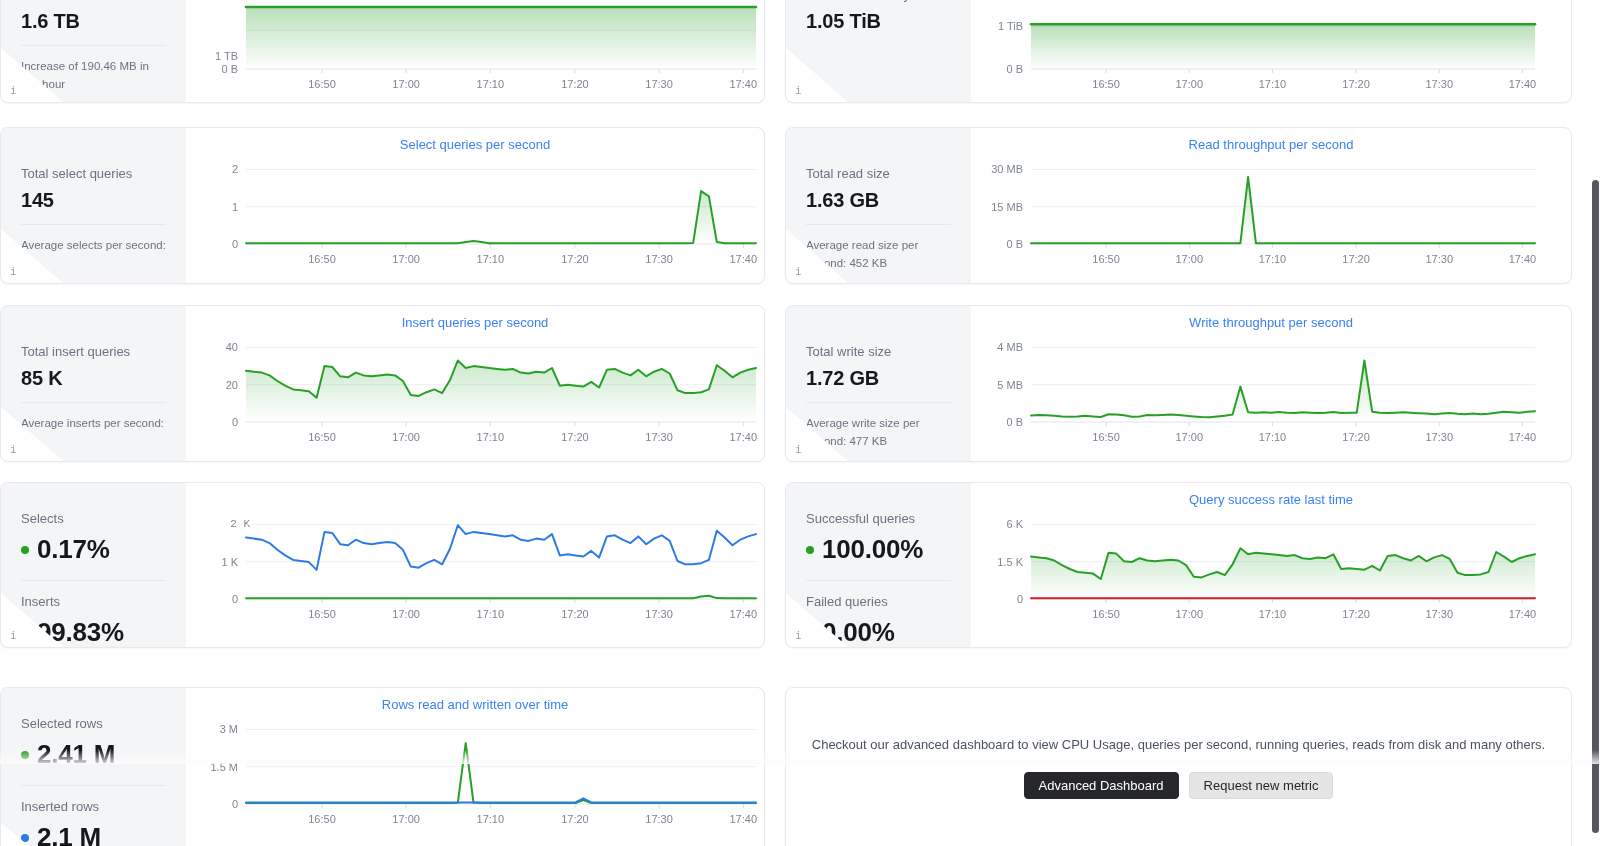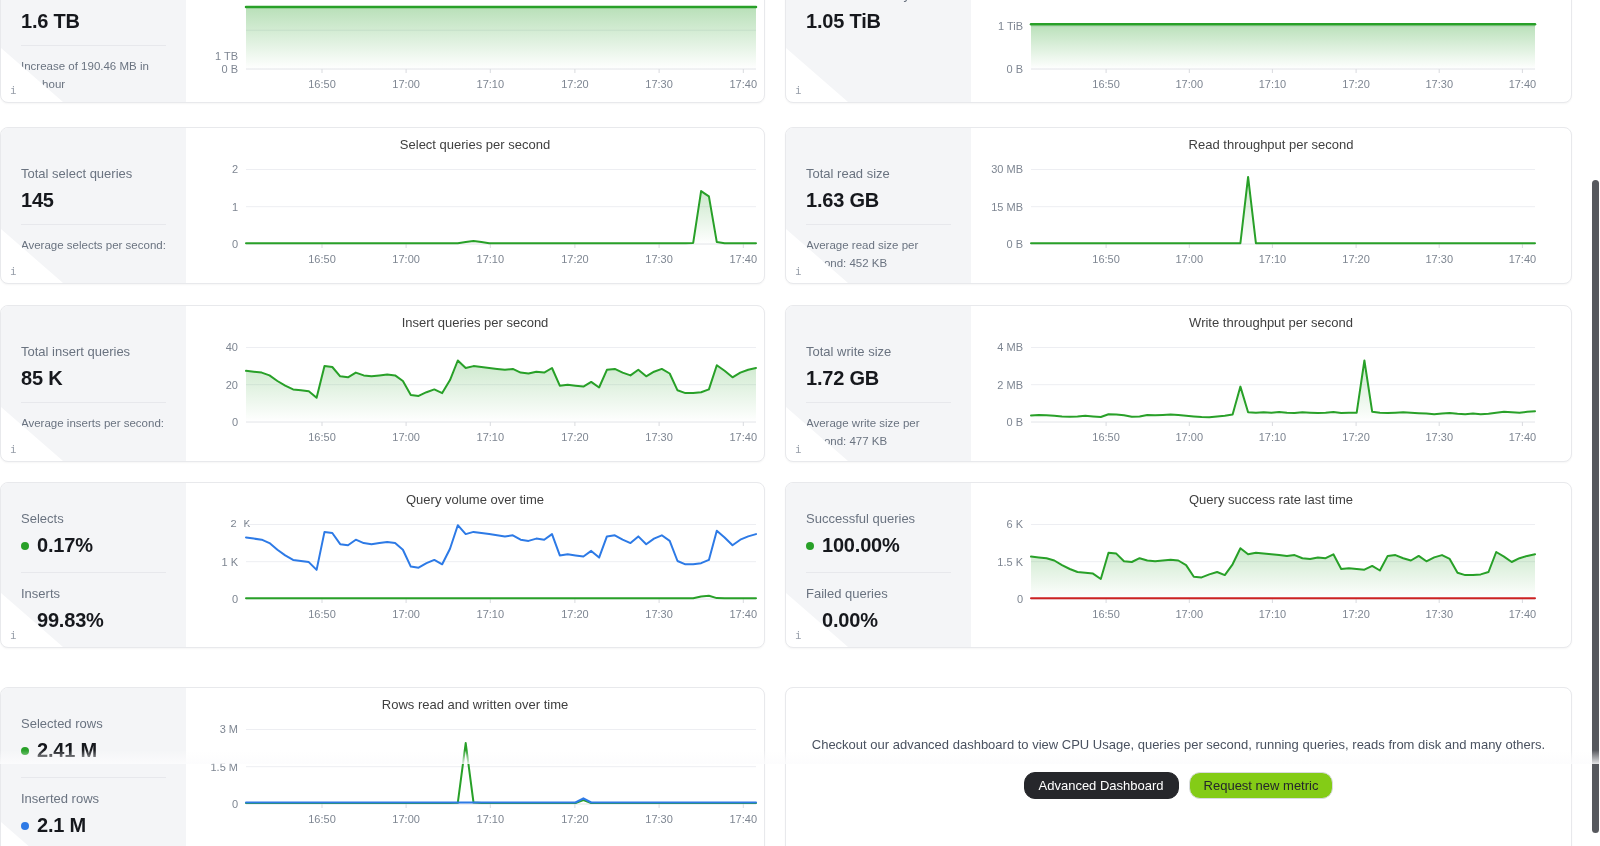--- a/index.html
+++ b/index.html
@@ -13,44 +13,44 @@
   .stat-panel { position:absolute; left:0; top:0; bottom:0; width:185px;
     background:#f4f5f7;
     clip-path: polygon(0 0, 100% 0, 100% 100%, 62px 100%, 0 calc(100% - 54px)); }
   .stat-inner { padding:38px 20px 0 20px; }
   .stat-inner.pt-multi { padding-top:28px; }
   .stat-inner.pt-r1 { padding-top:40px; }
   .stat-label { font-size:13px; color:#6a7380; min-height:15px; line-height:15px; }
   .stat-value-row { display:flex; align-items:center; margin-top:8px; }
   .dot { width:8px; height:8px; border-radius:50%; margin-right:8px; flex:none; }
   .stat-value { font-size:20px; font-weight:700; color:#16181d; letter-spacing:-0.2px; }
-  .multi .stat-value { font-size:20px;text-align:right; }
+  .multi .stat-value { font-size:26px;text-align:right; }
   .divider { border:none; border-top:1px solid #e7e8ec; margin:12px 0; }
   .multi .divider { margin:15px 0 13px 0; }
   .stat-sub { font-size:11.5px; line-height:1.55; color:#6a7380; margin-top:10px; }
   .info-glyph { position:absolute; left:9px; bottom:5px; font-size:11px;
     color:#969da8; font-family:"DejaVu Sans Mono", monospace; cursor:pointer; }
 
   .chart-area { position:absolute; top:0; bottom:0; right:0; left:185px; }
   .chart-title { position:absolute; top:9px; left:0; right:0; text-align:center;
-    font-size:13px; color:#404040; }
+    font-size:13px; color:#3b82f6; }
   .ylab { position:absolute; width:52px; text-align:right; font-size:11px;
     color:#7e8692; line-height:14px; }
   .xlab { position:absolute; transform:translateX(-50%); font-size:11px;
     color:#7e8692; white-space:nowrap; }
   .plot-svg { position:absolute; overflow:visible; }
 
   .cta-card { text-align:center; padding-top:27px; }
   .cta-heading { font-size:15px; font-weight:700; color:#17191d; }
   .cta-body { font-size:13px; color:#4a5260; margin-top:22px; padding:0 20px; }
   .cta-buttons { margin-top:20px; display:flex; justify-content:center; gap:10px; }
   .btn { font-family:"Liberation Sans", sans-serif; font-size:13px; height:27px;
-    padding:0 14px; border-radius:11px; cursor:pointer; }
+    padding:0 14px; border-radius:4px; cursor:pointer; }
   .btn-dark { background:#26272b; color:#ffffff; border:1px solid #26272b; font-weight:500; }
-  .btn-light { background:#84cc16; color:#24262b; border:1px solid #d9dbe0; }
+  .btn-light { background:#e5e5e5; color:#24262b; border:1px solid #d9dbe0; }
 
   .scrollbar-thumb { position:absolute; right:1px; top:180px; width:7px; height:653px;
     background:#56585d; border-radius:4px; }
   .bottom-fade { position:absolute; left:0; right:0; bottom:0; height:14px;
     background:linear-gradient(to bottom, rgba(255,255,255,0), rgba(252,252,253,0.85));
     pointer-events:none; }
 </style>
 </head>
 <body>
 
@@ -276,21 +276,21 @@
               <div class="stat-value">1.72 GB</div>
             </div>
             <div class="divider"></div>
             <div class="stat-sub">Average write size per second: 477 KB</div>
           </div>
         </div>
         <span class="info-glyph">i</span>
         <div class="chart-area">
           <div class="chart-title">Write throughput per second</div>
           <div class="ylab" style="left: 0px; width: 52px; top: 34.4545px;">4 MB</div>
-          <div class="ylab" style="left: 0px; width: 52px; top: 71.7273px;">2 MB</div>
+          <div class="ylab" style="left: 0px; width: 52px; top: 71.7273px;">5 MB</div>
           <div class="ylab" style="left: 0px; width: 52px; top: 109px;">0 B</div>
           <svg width="504" height="88" class="plot-svg" style="left: 60px; top: 34px;">
             <defs>
               <linearGradient id="g6" x1="0" y1="0" x2="0" y2="1">
                 <stop offset="0" stop-color="#28a028" stop-opacity="0.24"></stop>
                 <stop offset="1" stop-color="#28a028" stop-opacity="0"></stop>
               </linearGradient>
             </defs>
             <line x1="0" x2="504" y1="7.5" y2="7.5" stroke="#edeef2" stroke-width="1"></line>
             <line x1="0" x2="504" y1="44.7" y2="44.7" stroke="#edeef2" stroke-width="1"></line>
@@ -323,21 +323,20 @@
             <div class="divider"></div>
             <div class="stat-label">Inserts</div>
             <div class="stat-value-row">
               <div class="dot" style="background: rgb(45, 122, 230);"></div>
               <div class="stat-value">99.83%</div>
             </div>
           </div>
         </div>
         <span class="info-glyph">i</span>
         <div class="chart-area">
-          <div class="chart-title">Query volume over time</div>
           <div class="ylab" style="left: 12px; width: 52px; top: 34.4545px; font-family: Liberation Mono, monospace;">2 K</div>
           <div class="ylab" style="left: 0px; width: 52px; top: 71.7273px;">1 K</div>
           <div class="ylab" style="left: 0px; width: 52px; top: 109px;">0</div>
           <svg width="510" height="88" class="plot-svg" style="left: 60px; top: 34px;">
             <defs></defs>
             <line x1="0" x2="510" y1="7.5" y2="7.5" stroke="#edeef2" stroke-width="1"></line>
             <line x1="0" x2="510" y1="44.7" y2="44.7" stroke="#edeef2" stroke-width="1"></line>
             <line x1="0" x2="510" y1="82.0" y2="82.0" stroke="#e2e4e8" stroke-width="1"></line>
             <line x1="76.0" x2="76.0" y1="82" y2="86" stroke="#d9dbdf" stroke-width="1"></line>
             <line x1="160.1" x2="160.1" y1="82" y2="86" stroke="#d9dbdf" stroke-width="1"></line>

